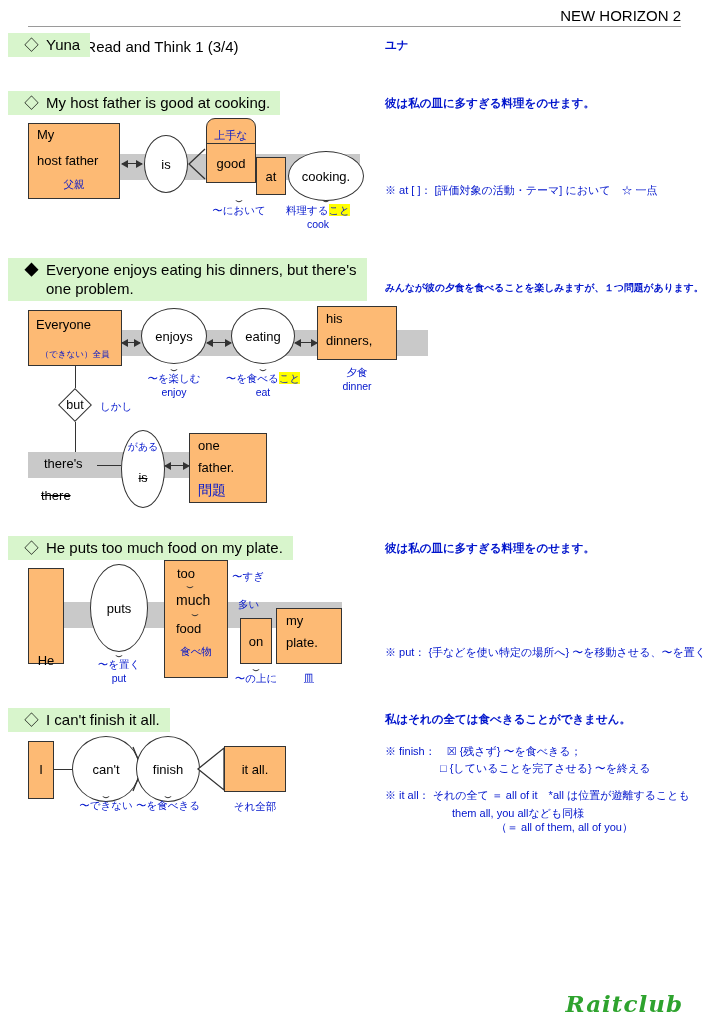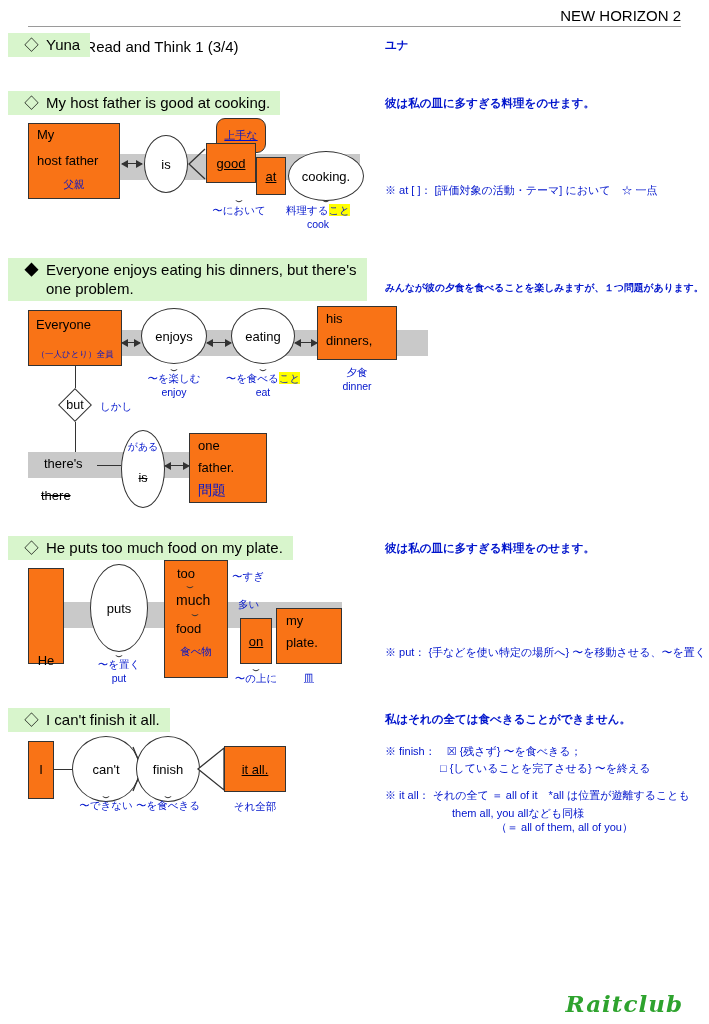--- a/index.html
+++ b/index.html
@@ -8,21 +8,21 @@
   .page { position:relative; width:709px; height:1024px; background:#fff; overflow:hidden; }
   .abs { position:absolute; }
   .hdr { position:absolute; font-size:15px; white-space:nowrap; }
   .rule { position:absolute; height:1px; background:#9a9a9a; }
   .sec-head { position:absolute; background:var(--green-hl,#d8f5cc); font-size:15px; padding:2px 10px 3px 16px; white-space:nowrap; line-height:19px; }
   .sec-head .mk { margin-right:7px; }
   .trans { position:absolute; color:var(--blue,#0014cc); font-weight:bold; font-size:11.5px; white-space:nowrap; }
   .note { position:absolute; color:var(--blue,#0014cc); font-size:11px; white-space:nowrap; }
   .dgm { position:absolute; font-size:13px; }
   .bar { position:absolute; background:var(--bar-gray,#c9c9c9); }
-  .box { position:absolute; background:#f97316; border:1.3px solid #333;text-decoration:underline; }
+  .box { position:absolute; background:#fdba74; border:1.3px solid #333; }
   .ellipse { position:absolute; background:#fff; border:1.3px solid #333; border-radius:50%; display:flex; align-items:center; justify-content:center; }
   .jp { color:var(--blue,#0014cc); }
   .hl { background:var(--yellow-hl,#ffff00); }
   .strike { text-decoration:line-through; }
   .gloss { position:absolute; color:var(--blue,#0014cc); font-size:10.5px; text-align:center; white-space:nowrap; }
   .breve { position:absolute; text-align:center; font-size:12px; line-height:7px; color:#333; }
   .breve::before { content:"⌣"; }
   .line { position:absolute; border-top:1.3px solid #333; }
   .vline { position:absolute; border-left:1.3px solid #333; }
   .arr { position:absolute; border-top:1.3px solid #333; }
@@ -62,21 +62,21 @@
       <div class="abs" style="left:8px;top:29px;">host father</div>
       <div class="abs jp" style="left:0;top:54px;width:100%;text-align:center;font-size:10.5px;">父親</div>
     </div>
     <div class="arr" style="left:94px;top:45px;width:20px;"></div>
     <div class="ellipse" style="left:116px;top:17px;width:44px;height:58px;">
       <span>is</span>
     </div>
     <svg class="abs" style="left:157px;top:28px;" width="22" height="36">
       <path d="M20,3 L4,18 L20,33" stroke="#333" stroke-width="1.3" fill="none"></path>
     </svg>
-    <div class="box jp" style="left:178px;top:0;width:50px;height:35px;border-radius:9px;display:flex;align-items:center;justify-content:center;font-size:11px;margin-left:10px;">
+    <div class="box jp" style="left:178px;top:0;width:50px;height:35px;border-radius:9px;display:flex;align-items:center;justify-content:center;font-size:11px;">
       <span>上手な</span>
     </div>
     <div class="box" style="left:178px;top:25px;width:50px;height:40px;display:flex;align-items:center;justify-content:center;">
       <span>good</span>
     </div>
     <div class="box" style="left:228px;top:39px;width:30px;height:38px;display:flex;align-items:center;justify-content:center;">
       <span>at</span>
     </div>
     <div class="ellipse" style="left:260px;top:33px;width:76px;height:50px;">
       <span>cooking.</span>
@@ -94,21 +94,21 @@
     <div><span class="mk">◆</span><span>Everyone enjoys eating his dinners, but there's</span></div>
     <div style="padding-left:22px;"><span>one problem.</span></div>
   </div>
   <div class="trans" style="left:385px;top:282px;font-size:9.8px;">みんなが彼の夕食を食べることを楽しみますが、１つ問題があります。</div>
 
   <div class="dgm" style="left:20px;top:300px;width:440px;height:212px;">
 
     <div class="bar" style="left:8px;top:30px;width:400px;height:26px;"></div>
     <div class="box" style="left:8px;top:10px;width:94px;height:56px;">
       <div class="abs" style="left:7px;top:6px;">Everyone</div>
-      <div class="abs jp" style="left:0;top:38px;width:100%;text-align:center;font-size:8.5px;">（一人ひとり）全員</div>
+      <div class="abs jp" style="left:0;top:38px;width:100%;text-align:center;font-size:8.5px;">（できない）全員</div>
     </div>
     <div class="arr" style="left:102px;top:42px;width:18px;"></div>
     <div class="ellipse" style="left:121px;top:8px;width:66px;height:56px;">
       <span>enjoys</span>
     </div>
     <div class="arr" style="left:187px;top:42px;width:24px;"></div>
     <div class="ellipse" style="left:211px;top:8px;width:64px;height:56px;">
       <span>eating</span>
     </div>
     <div class="arr" style="left:275px;top:42px;width:22px;"></div>

